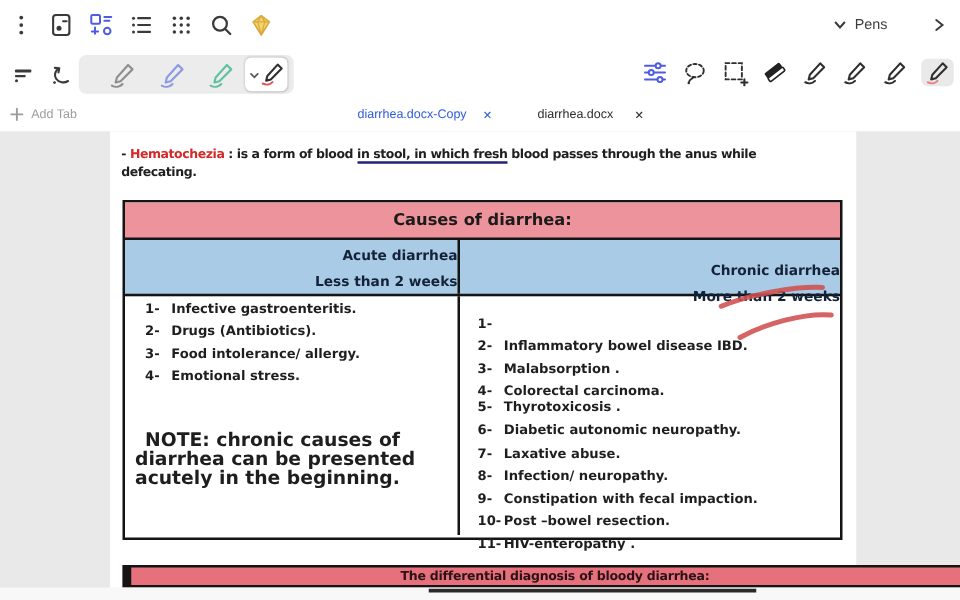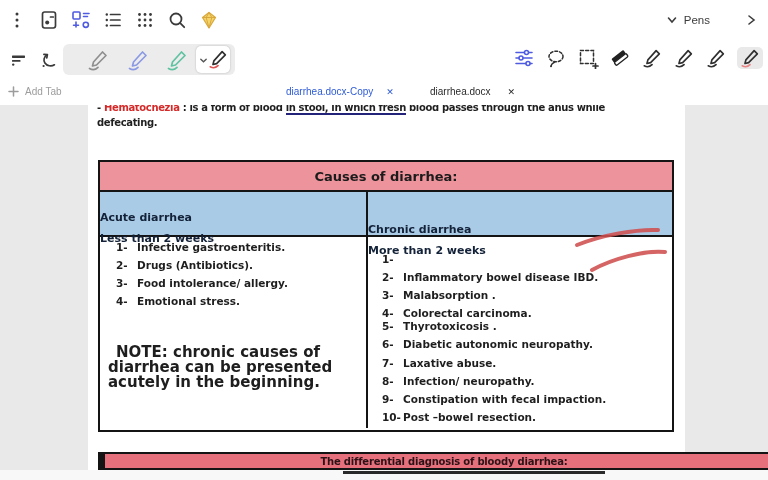--- a/index.html
+++ b/index.html
@@ -44,30 +44,30 @@
   .tab:nth-child(2){left:430px;color:#2b2b2b;}
   .tab .tab-close{margin-left:13px;font-size:9px;cursor:default;}
   .tab:nth-child(2) .tab-close{margin-left:17px;}
 
   
   .content{position:absolute;left:0;top:105px;width:768px;height:375px;background:#e9e9e9;overflow:hidden;}
   .page{position:absolute;left:88px;top:0;width:597px;height:375px;background:#ffffff;}
   .doc{font-family:"DejaVu Sans",sans-serif;color:#1f1f1f;}
 
   .intro{position:absolute;left:9px;top:-5px;width:582px;font-weight:600;font-size:10px;line-height:15px;letter-spacing:-0.35px;}
-  .intro .l1{white-space:nowrap;}
+  .intro .l1{white-space:nowrap;margin-top:16px;}
   .intro .term{color:#d42a2a;font-weight:bold;}
   .intro .ul{border-bottom:2px solid #23237a;}
 
   .causes-table{position:absolute;left:10px;top:55px;width:576px;height:272px;box-sizing:border-box;border:2.5px solid #141414;background:#fff;}
   .ct-title{height:28px;background:#ec939b;border-bottom:2.5px solid #141414;display:flex;align-items:center;justify-content:center;font-weight:bold;font-size:13px;color:#1b1b1b;}
   .ct-sub{display:flex;height:42.5px;border-bottom:2.5px solid #141414;background:#a9cbe6;}
   .ct-cell-l{width:266px;border-right:2.5px solid #141414;box-sizing:content-box;}
   .ct-cell-r{flex:1;margin-top:12px;}
-  .ct-sub .hdr{padding-top:16px;text-align:left;font-weight:bold;font-size:11px;line-height:20.5px;color:#132238;}
+  .ct-sub .hdr{padding-top:3px;text-align:right;font-weight:bold;font-size:11px;line-height:20.5px;color:#132238;}
   .ct-body{display:flex;height:191.5px;}
   .list{position:absolute;}
   .acute-list{left:16px;top:4px;}
   .chronic-list{left:14px;top:4px;}
   .li{display:flex;height:18px;font-weight:600;font-size:10.5px;color:#1e1e1e;align-items:flex-start;line-height:13px;}
   .li .num{width:21px;flex:0 0 21px;}
   .chronic-list .li:nth-child(5){margin-top:-5px;}
   .chronic-list .li:nth-child(7){margin-top:1px;}
   .ct-body .col{position:relative;}
   .note{position:absolute;left:8px;top:80px;width:240px;font-size:15px;line-height:15px;font-weight:600;color:#1e1e1e;text-indent:8px;margin-top:28px;}
@@ -377,20 +377,24 @@
                 <span>Infection/ neuropathy.</span>
               </div>
               <div class="li">
                 <span class="num">9-</span>
                 <span>Constipation with fecal impaction.</span>
               </div>
               <div class="li">
                 <span class="num">10-</span>
                 <span>Post –bowel resection.</span>
               </div>
+              <div class="li">
+                <span class="num">11-</span>
+                <span>HIV-enteropathy .</span>
+              </div>
             </div>
         </div>
       </div>
     </div>
 
     <div class="bottom-banner">The differential diagnosis of bloody diarrhea:</div>
     <div class="banner-underline"></div>
   </div>
 
   <div class="bottom-strip"></div>

